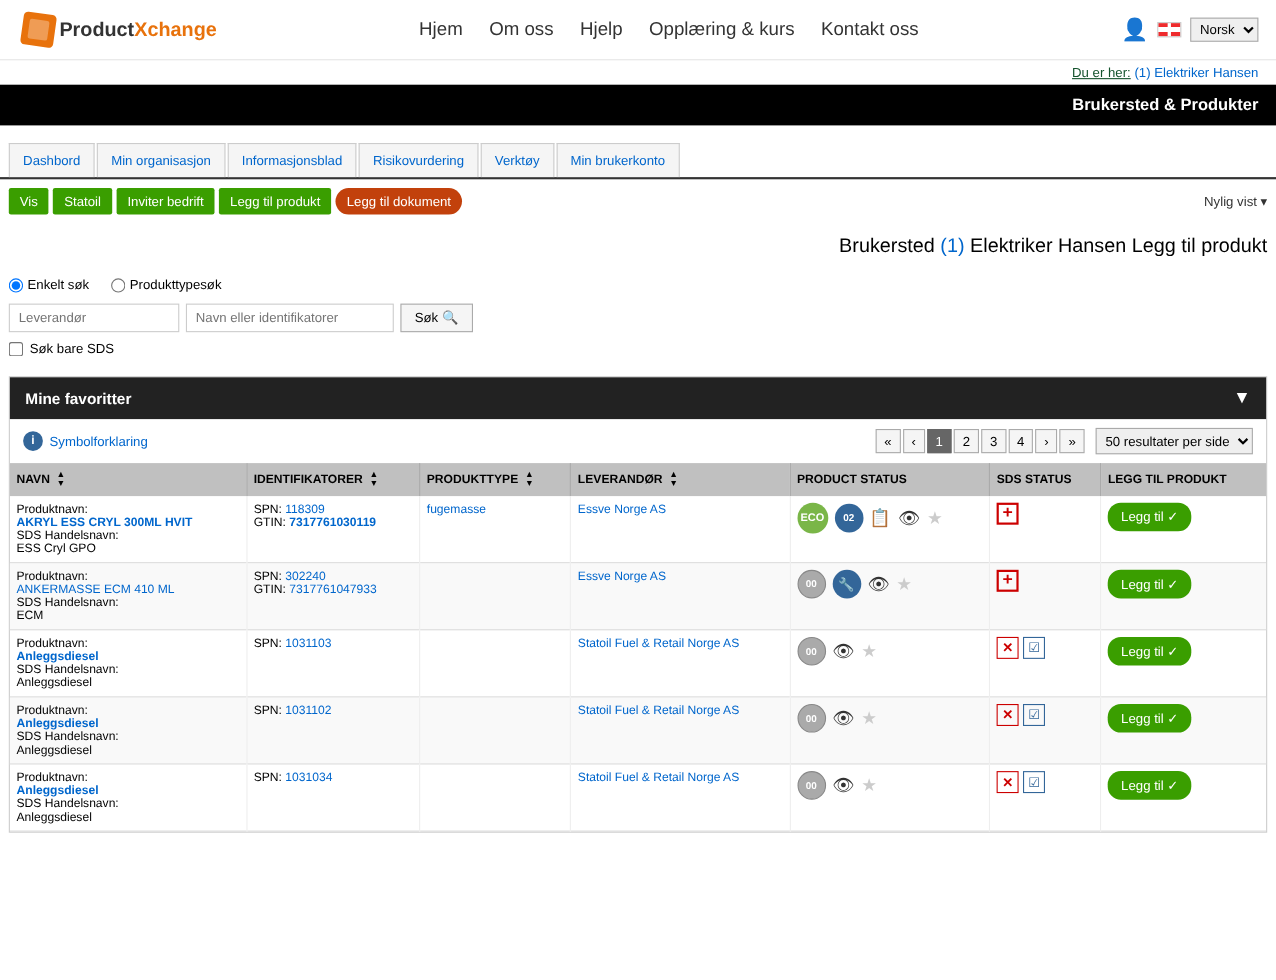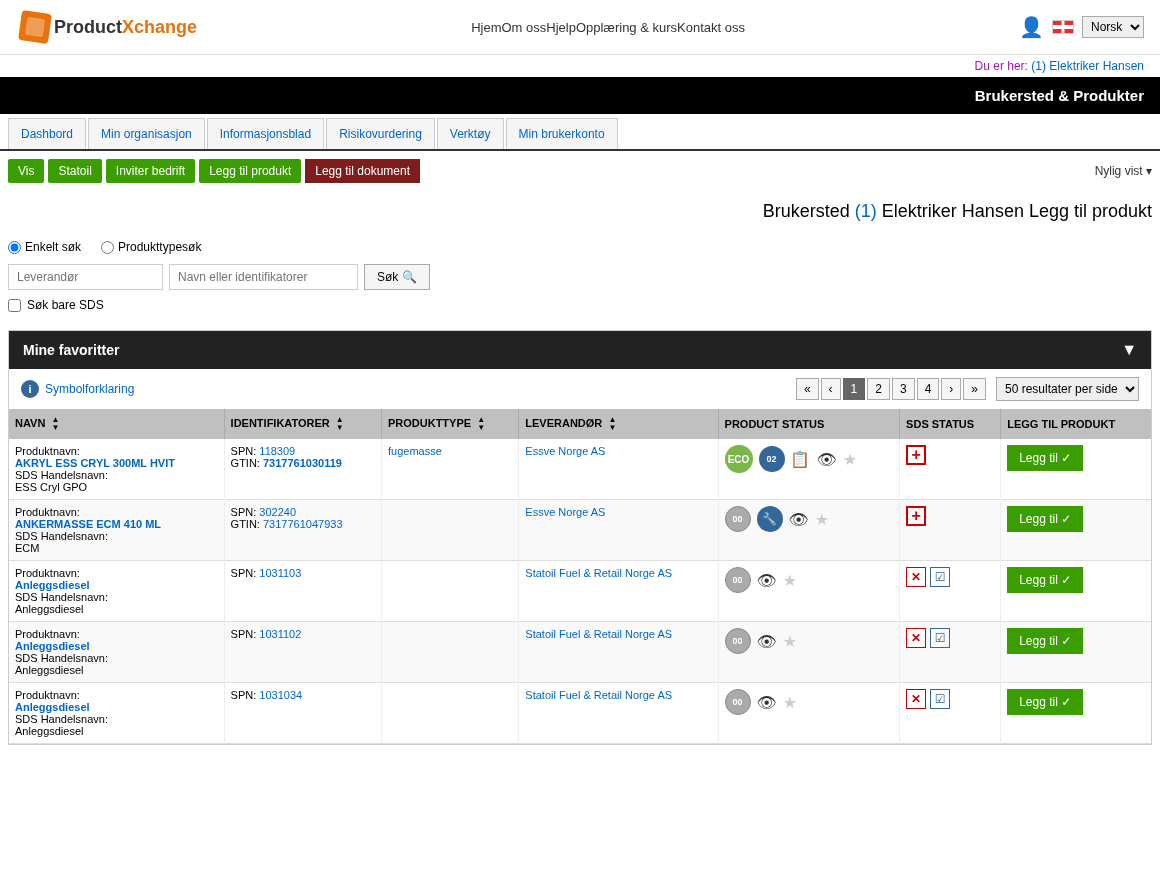--- a/index.html
+++ b/index.html
@@ -4,49 +4,49 @@
   <style>
     * { box-sizing: border-box; margin: 0; padding: 0; }
     body { font-family: Arial, sans-serif; font-size: 12px; background: #fff; }
 
     
     .header { display: flex; align-items: center; justify-content: space-between; padding: 8px 16px; border-bottom: 1px solid #ddd; background: #fff; }
     .logo-area { display: flex; align-items: center; }
     .logo-text { font-size: 18px; font-weight: bold; }
     .logo-text span.product { color: #333; text-align: right; }
     .logo-text span.xchange { color: #e8720c; }
-    .nav-links { display: flex; font-size: 13px; }
+    .nav-links { display: flex; gap: 24px; font-size: 17px; }
     .nav-links a { text-decoration: none; color: #333; }
     .header-right { display: flex; align-items: center; gap: 8px; }
     .user-icon { font-size: 20px; color: #666; }
     .flag { width: 22px; height: 14px; background: linear-gradient(to bottom, #ef2b2d 33%, #fff 33%, #fff 66%, #ef2b2d 66%); position: relative; border: 1px solid #ccc; }
     .flag::after { content: ''; position: absolute; left: 50%; top: 0; transform: translateX(-50%); width: 3px; height: 100%; background: #fff; }
     .lang-select { border: 1px solid #aaa; font-size: 12px; padding: 2px 4px; }
 
     
     .breadcrumb-bar { text-align: right; padding: 4px 16px; font-size: 12px; color: #333; background: #fff; }
-    .breadcrumb-bar span.label { color: #a21caf; }
+    .breadcrumb-bar span.label { color: #14532d; text-decoration: underline; }
     .breadcrumb-bar span.link { color: #0066cc; cursor: pointer; }
 
     
     .green-bar { background: #000000; color: #fff; text-align: right; padding: 10px 16px; font-size: 15px; font-weight: bold; }
 
     
-    .tabs-bar { display: flex; align-items: flex-start; border-bottom: 2px solid #333; padding: 0 8px; background: #fff; margin-top: 4px; }
+    .tabs-bar { display: flex; align-items: flex-start; border-bottom: 2px solid #333; padding: 0 8px; background: #fff; margin-top: 16px; }
     .tab { padding: 8px 12px; font-size: 12px; cursor: pointer; border: 1px solid #ccc; border-bottom: none; background: #f5f5f5; margin-right: 2px; }
     .tab:not(.active) { color: #0066cc; }
 
     
     .action-bar { display: flex; align-items: center; padding: 8px 8px; gap: 4px; justify-content: space-between; }
     .action-buttons { display: flex; gap: 4px; }
     .btn-vis { background: #3a9e00; color: #fff; border: none; padding: 5px 10px; font-size: 12px; cursor: pointer; border-radius: 2px; }
     .btn-rediger { background: #3a9e00; color: #fff; border: none; padding: 5px 10px; font-size: 12px; cursor: pointer; border-radius: 2px; }
     .btn-inviter { background: #3a9e00; color: #fff; border: none; padding: 5px 10px; font-size: 12px; cursor: pointer; border-radius: 2px; }
     .btn-legg-produkt { background: #3a9e00; color: #fff; border: none; padding: 5px 10px; font-size: 12px; cursor: pointer; border-radius: 2px; }
-    .btn-legg-dokument { background: #7f1d1d; color: #fff; border: none; padding: 5px 10px; font-size: 12px; cursor: pointer; border-radius: 0; }
+    .btn-legg-dokument { background: #c2410c; color: #fff; border: none; padding: 5px 10px; font-size: 12px; cursor: pointer; border-radius: 12px; }
     .nylig-vist { font-size: 12px; color: #333; cursor: pointer; }
 
     
     .page-title { padding: 10px 8px; font-size: 18px; font-weight: normal; text-align: right; }
     .page-title span.number { color: #0066cc; }
 
     
     .search-area { padding: 8px 8px 4px; }
     .radio-group { display: flex; gap: 20px; margin-bottom: 10px; font-size: 12px; }
     .radio-group label { display: flex; align-items: center; gap: 4px; cursor: pointer; }
@@ -91,21 +91,21 @@
     .eye-icon { font-size: 16px; color: #333; cursor: pointer; }
     .star-icon { font-size: 16px; color: #ccc; cursor: pointer; }
 
     
     .sds-icons { display: flex; gap: 4px; align-items: center; }
     .x-icon-box { width: 20px; height: 20px; border: 1px solid #cc0000; display: flex; align-items: center; justify-content: center; font-size: 12px; color: #cc0000; font-weight: bold; }
     .check-icon-box { width: 20px; height: 20px; border: 1px solid #336699; display: flex; align-items: center; justify-content: center; font-size: 12px; color: #336699; }
     .plus-icon-box { width: 20px; height: 20px; border: 2px solid #cc0000; display: flex; align-items: center; justify-content: center; font-size: 16px; color: #cc0000; font-weight: bold; }
 
     
-    .btn-legg-til { background: #3a9e00; color: #fff; border: none; padding: 6px 12px; font-size: 12px; cursor: pointer; border-radius: 0; white-space: nowrap; }
+    .btn-legg-til { background: #3a9e00; color: #fff; border: none; padding: 6px 12px; font-size: 12px; cursor: pointer; border-radius: 12px; white-space: nowrap; }
     .btn-legg-til::after { content: ' ✓'; }
 
     .info-icon { width: 18px; height: 18px; border-radius: 50%; background: #336699; color: #fff; font-size: 11px; font-weight: bold; display: inline-flex; align-items: center; justify-content: center; }
   </style>
 </head>
 <body>
 
 <div class="header">
   <div class="logo-area">
     <svg width="38" height="38" viewBox="0 0 38 38">
@@ -281,21 +281,21 @@
                 <div class="plus-icon-box">+</div>
               </div>
             </td>
             <td>
     <button class="btn-legg-til">Legg til</button>
   </td>
           </tr>
           <tr>
             <td>
     <span style="font-size:11px;">Produktnavn:</span><br>
-    <span style="color:#0066cc;font-size:11px;font-weight:bold;">ANKERMASSE ECM 410 ML</span><br>
+    <span style="color:#0066cc;font-size:11px;font-weight:normal;">ANKERMASSE ECM 410 ML</span><br>
     <span style="font-size:11px;">SDS Handelsnavn:</span><br>
     <span style="font-size:11px;">ECM</span>
   </td>
             <td>
     <span>SPN:</span>
     <a style="color:#0066cc;font-size:11px;">302240</a><br><span>GTIN:</span>
     <a style="color:#0066cc;font-size:11px;">7317761047933</a></td>
             <td>
     <span style="color:#0066cc;font-size:11px;"></span>
   </td>

